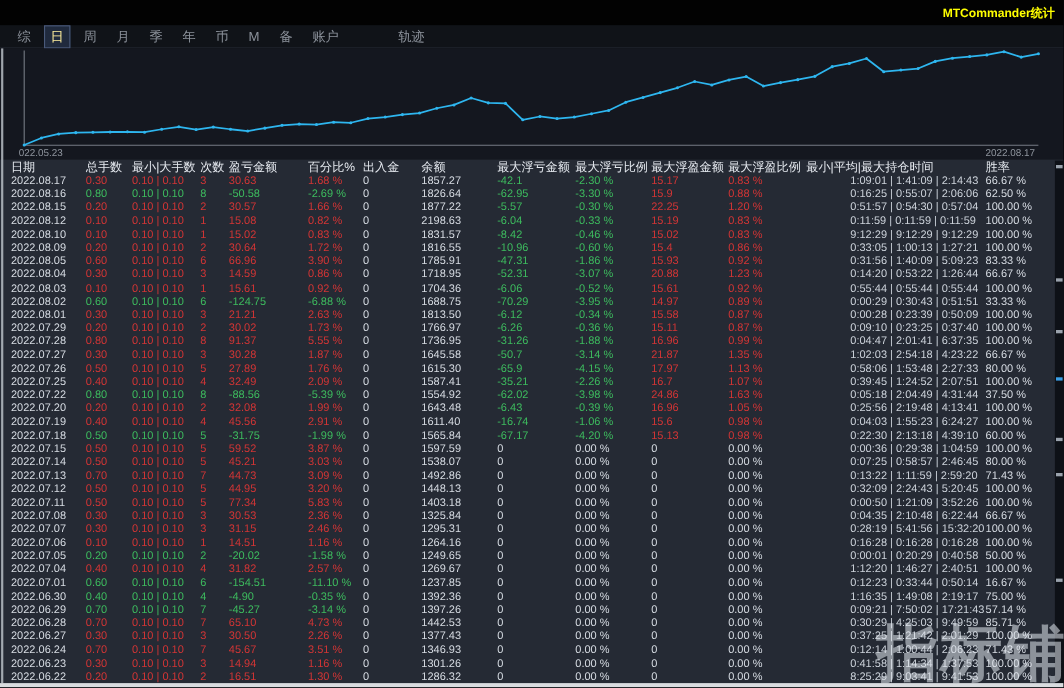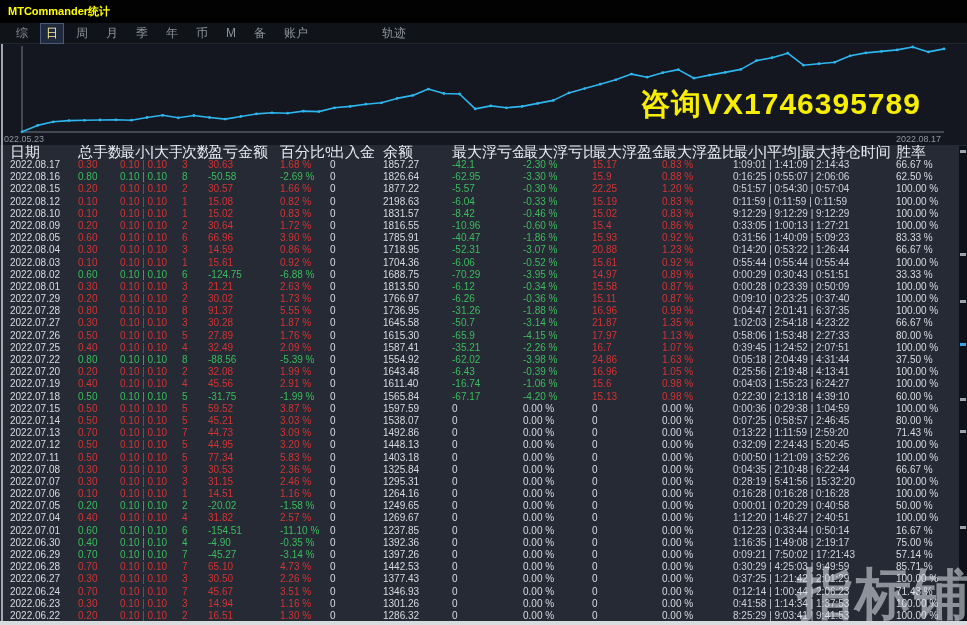--- a/index.html
+++ b/index.html
@@ -3,47 +3,47 @@
 <meta charset="utf-8">
 <style>
   html,body{margin:0;padding:0;background:#000;}
   #window{
     position:relative;width:967px;height:625px;overflow:hidden;
     background:#0d1015;font-family:"Liberation Sans",sans-serif;
     -webkit-font-smoothing:antialiased;
   }
   
   .titlebar{position:absolute;left:0;top:0;width:100%;height:23px;background:#020202;
-    display:flex;align-items:center;justify-content:space-between;padding:0 8px;box-sizing:border-box;}
+    display:flex;align-items:center;justify-content:flex-end;padding:0 8px;box-sizing:border-box;}
   .app-title{color:#ffff00;font-size:11px;font-weight:bold;}
   .brand{color:#5a9bd5;font-size:11px;}
   
   .tabbar{position:absolute;left:0;top:23px;width:100%;height:21px;background:#101318;
     display:flex;align-items:center;padding-left:10px;box-sizing:border-box;border-bottom:1px solid #22262e;}
   .tab{color:#8d939c;font-size:12px;padding:1px 5px;margin-right:6px;cursor:default;border:1px solid transparent;}
   .tab.active{color:#ffee9c;background:#202a3d;border:1px solid #4a5a7a;}
-  .tab.right-tab{margin-left:56px;}
+  .tab.right-tab{margin-left:36px;}
   
   .chart{position:absolute;left:0;top:44px;width:967px;height:101px;background:#14171f;}
   .chart svg{position:absolute;left:0;top:0;}
   .xlabel{position:absolute;font-size:9px;color:#8f959e;top:90px;}
-  .xlabel.left{left:4px;}
+  .xlabel.left{left:17px;}
   .xlabel.right{right:26px;}
   .annotation{position:absolute;left:640px;top:40px;color:#f8ef00;font-size:30px;font-weight:bold;
     letter-spacing:1px;white-space:nowrap;}
   
   .table{position:absolute;left:0;top:145px;width:967px;height:480px;background:#252a34;}
   .trow{display:grid;grid-template-columns:68px 42px 62px 26px 72px 50px 53px 69px 71px 69px 70px 71px 163px 64px;
     padding-left:10px;height:12.2px;line-height:12.2px;font-size:10px;white-space:nowrap;box-sizing:border-box;}
-  .thead{height:14px;line-height:14px;color:#e6eaf0;font-size:15px;}
+  .thead{height:14px;line-height:14px;color:#e6eaf0;font-size:11px;}
   .thead span{overflow:hidden;}
   .c-plain{color:#d6dbe2;}
   .c-red{color:#d23535;}
   .c-green{color:#3dbb5e;}
-  .c-time{color:#ccd2da;}
+  .c-time{color:#ccd2da;margin-left:40px;}
   
   .watermark{position:absolute;right:-4px;bottom:-8px;font-size:56px;font-weight:bold;
     color:rgba(228,233,240,0.55);letter-spacing:2px;pointer-events:none;}
   .left-edge{position:absolute;left:1px;top:44px;height:577px;width:2px;background:#b9bec6;opacity:.85;}
   .bottom-strip{position:absolute;left:0;bottom:0;width:100%;height:4px;background:#d9dcdf;}
   .scrollbar{position:absolute;right:0;top:146px;width:8px;height:475px;background:#0e1117;}
   .sb-mark{position:absolute;left:1px;width:6px;height:3px;background:#9aa2ac;}
   .sb-mark.blue{background:#3aa0e8;}
 </style>
 </head>
@@ -129,21 +129,20 @@
         <circle cx="850.2" cy="11.8" r="1.4" fill="#2eb6ef"></circle>
         <circle cx="865.9" cy="8.9" r="1.4" fill="#2eb6ef"></circle>
         <circle cx="881.5" cy="7.4" r="1.4" fill="#2eb6ef"></circle>
         <circle cx="897.1" cy="5.9" r="1.4" fill="#2eb6ef"></circle>
         <circle cx="912.7" cy="3.0" r="1.4" fill="#2eb6ef"></circle>
         <circle cx="928.4" cy="7.9" r="1.4" fill="#2eb6ef"></circle>
         <circle cx="944.0" cy="4.9" r="1.4" fill="#2eb6ef"></circle>
       </svg>
     <span class="xlabel left">022.05.23</span>
     <span class="xlabel right">2022.08.17</span>
-    <div class="annotation">咨询VX1746395789</div>
   </div>
 
   <div class="table">
     <div class="trow thead" id="thead">
         <span>日期</span>
         <span>总手数</span>
         <span>最小|大手数</span>
         <span>次数</span>
         <span>盈亏金额</span>
         <span>百分比%</span>
@@ -255,21 +254,21 @@
         </div>
         <div class="trow">
           <span class="c-plain">2022.08.05</span>
           <span class="c-red">0.60</span>
           <span class="c-red">0.10 | 0.10</span>
           <span class="c-red">6</span>
           <span class="c-red">66.96</span>
           <span class="c-red">3.90 %</span>
           <span class="c-plain">0</span>
           <span class="c-plain">1785.91</span>
-          <span class="c-green">-40.47</span>
+          <span class="c-green">-47.31</span>
           <span class="c-green">-1.86 %</span>
           <span class="c-red">15.93</span>
           <span class="c-red">0.92 %</span>
           <span class="c-time">0:31:56 | 1:40:09 | 5:09:23</span>
           <span class="c-plain">83.33 %</span>
         </div>
         <div class="trow">
           <span class="c-plain">2022.08.04</span>
           <span class="c-red">0.30</span>
           <span class="c-red">0.10 | 0.10</span>

